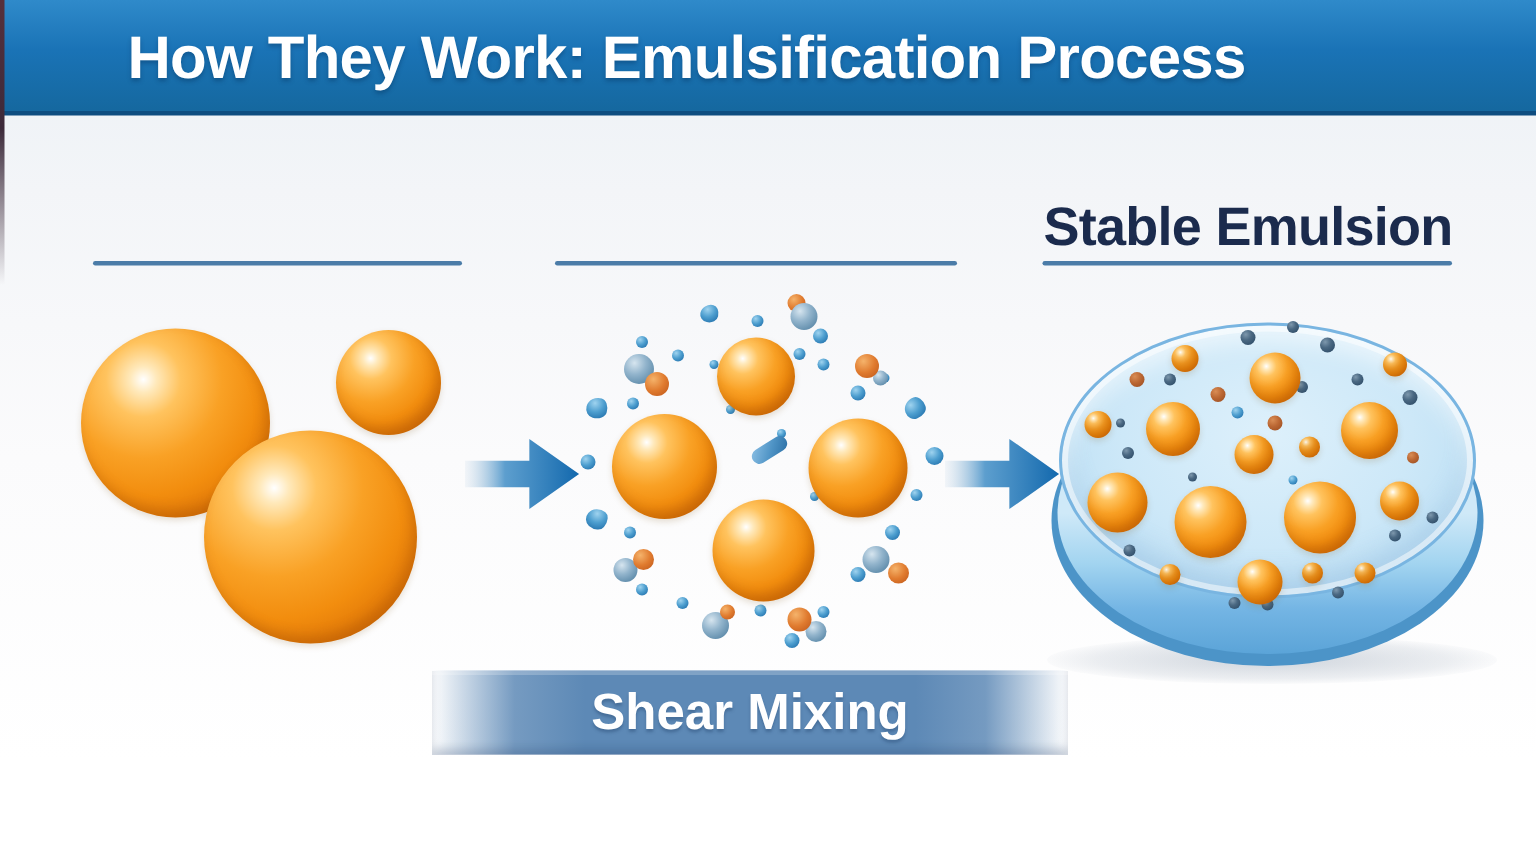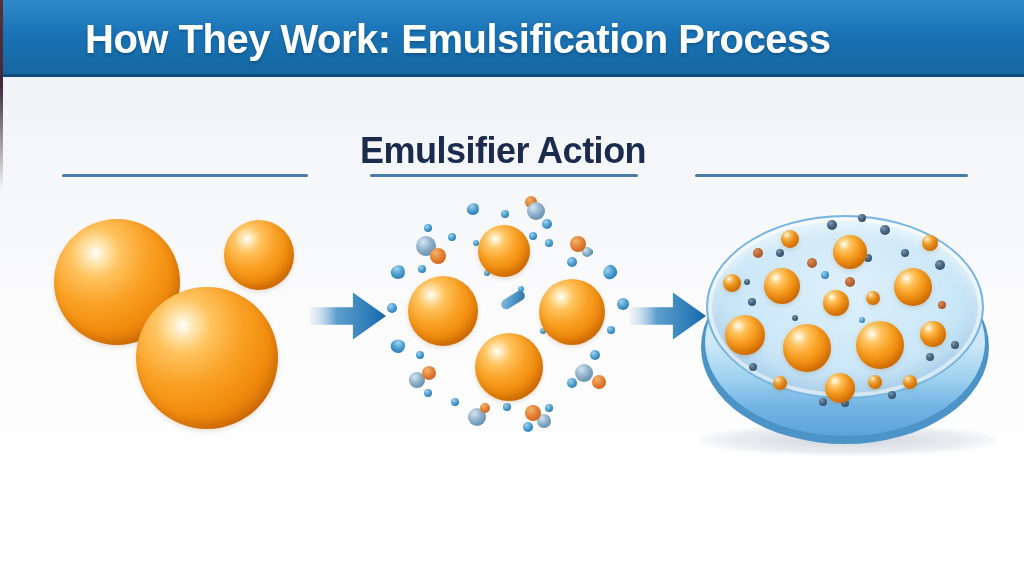--- a/index.html
+++ b/index.html
@@ -74,23 +74,23 @@
 
 <div class="canvas">
 
   <div class="banner">
     <div class="title">How They Work: Emulsification Process</div>
   </div>
   <div class="edge-artifact"></div>
 
   <div class="sec-underline" style="left:62px;width:246px"></div>
 
-  <div class="sec-label" style="left:503px">Emulsifier Action</div>
   <div class="sec-underline" style="left:370px;width:268px"></div>
 
+  <div class="sec-label" style="left:832px">Stable Emulsion</div>
   <div class="sec-underline" style="left:695px;width:273px"></div>
 
   <svg class="arrow" style="left:310px;top:288px" viewBox="0 0 80 56">
     <defs>
       <linearGradient id="ag1" x1="0" y1="0" x2="1" y2="0">
         <stop offset="0" style="stop-color:#b9cfe2;stop-opacity:0.15"></stop>
         <stop offset="0.35" style="stop-color:#4b94c9;stop-opacity:0.9"></stop>
         <stop offset="1" style="stop-color:var(--c-arrow,#1268ad)"></stop>
       </linearGradient>
     </defs>
@@ -101,20 +101,23 @@
     <defs>
       <linearGradient id="ag2" x1="0" y1="0" x2="1" y2="0">
         <stop offset="0" style="stop-color:#b9cfe2;stop-opacity:0.15"></stop>
         <stop offset="0.35" style="stop-color:#4b94c9;stop-opacity:0.9"></stop>
         <stop offset="1" style="stop-color:var(--c-arrow,#1268ad)"></stop>
       </linearGradient>
     </defs>
     <polygon points="0,19 44,19 44,4 78,28 44,52 44,37 0,37" fill="url(#ag2)"></polygon>
   </svg>
 
+  <div class="shear-bar">
+    <div class="lbl">Shear Mixing</div>
+  </div>
 
   <div>
       <div class="sp oil" style="left: 54px; top: 219px; width: 126px; height: 126px;"></div>
       <div class="sp oil" style="left: 224px; top: 220px; width: 70px; height: 70px;"></div>
       <div class="sp oil" style="left: 136px; top: 287px; width: 142px; height: 142px;"></div>
     </div>
 
   <div>
       <div class="sp dotb" style="left: 467px; top: 203px; width: 12px; height: 12px; transform: rotate(12deg); border-radius: 62% 38% 55% 45% / 58% 55% 45% 42%;"></div>
       <div class="sp dotb" style="left: 501px; top: 210px; width: 8px; height: 8px;"></div>

